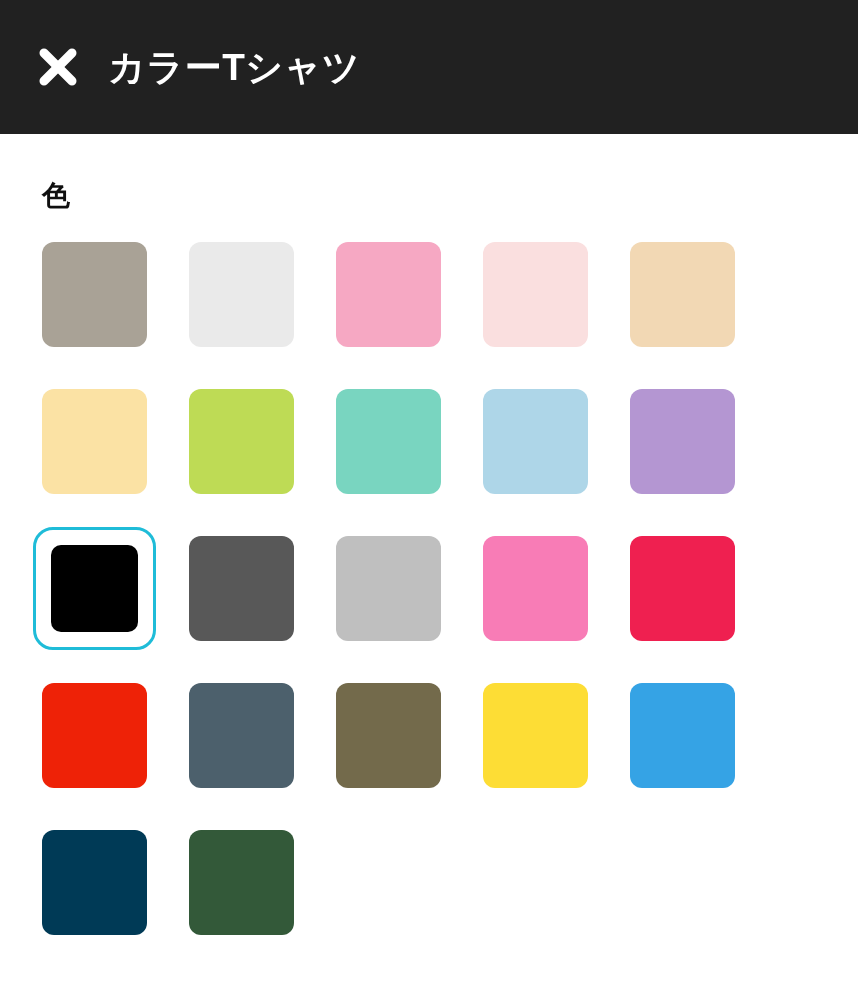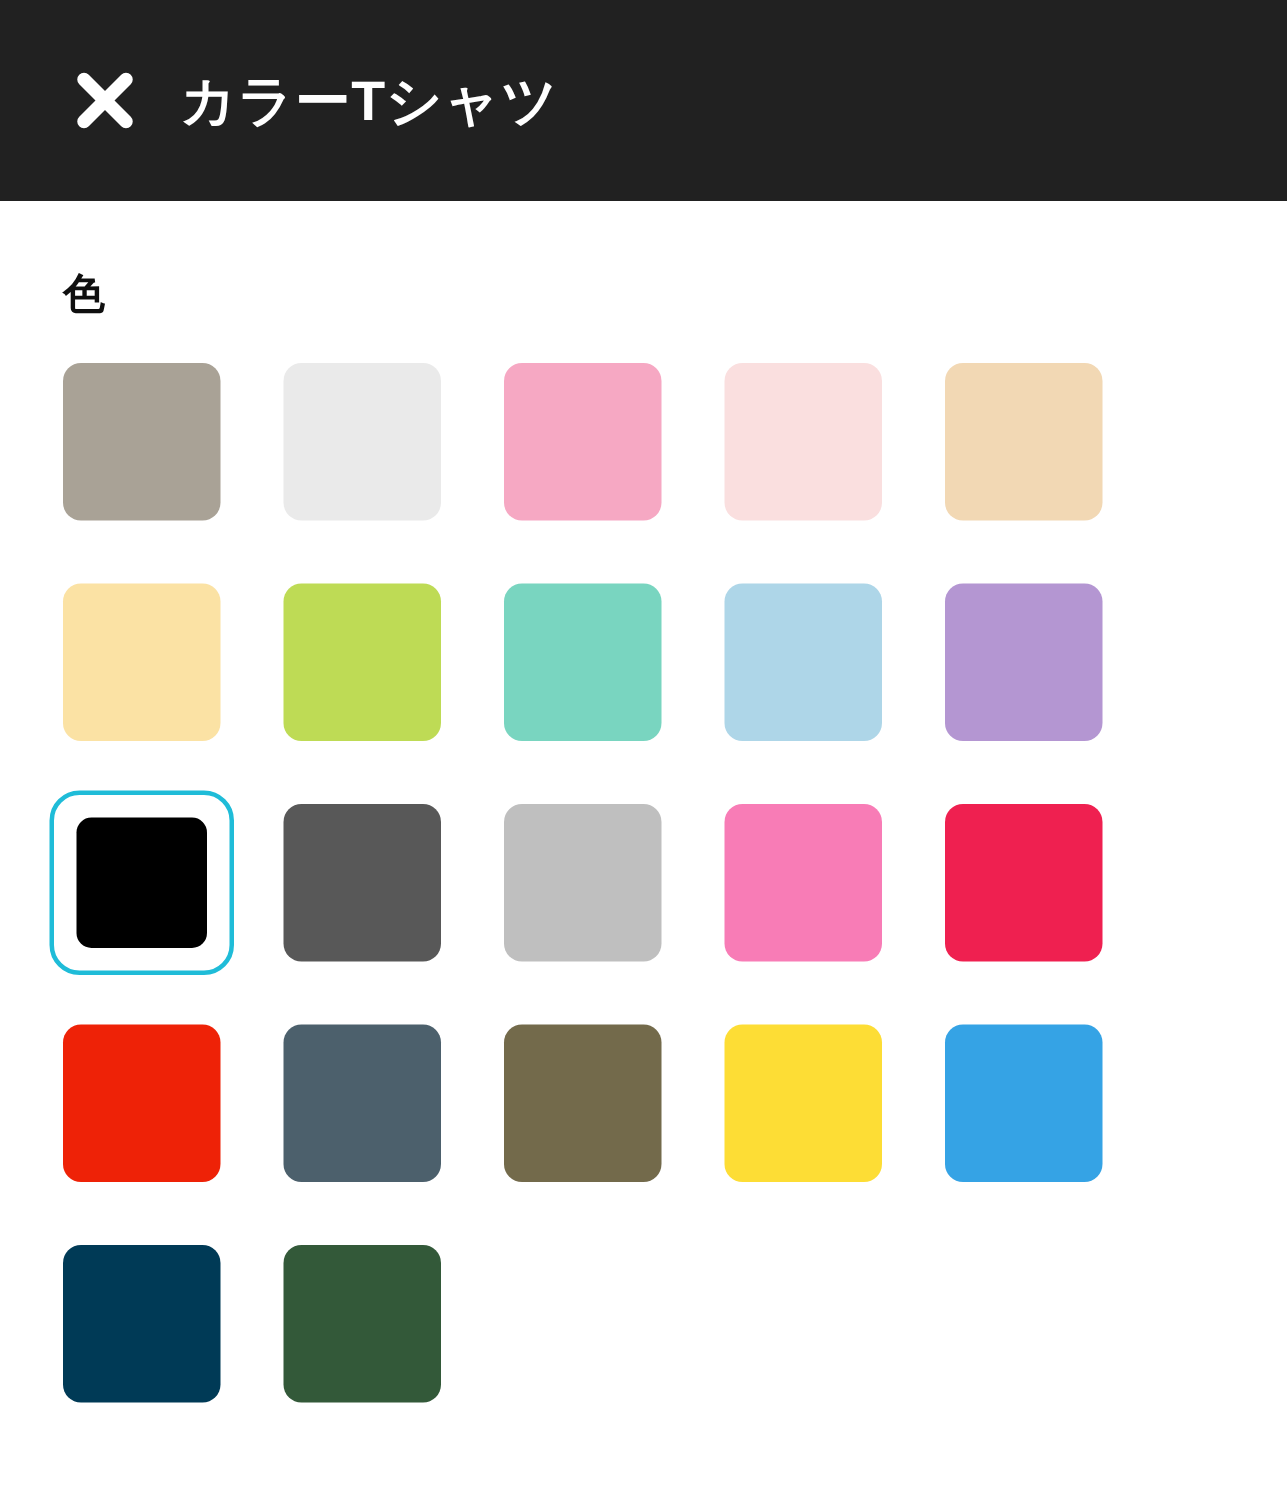--- a/index.html
+++ b/index.html
@@ -21,21 +21,21 @@
 
   
   .header {
     position: absolute;
     top: 0; left: 0;
     width: 858px;
     height: 134px;
     background: #212121;
     display: flex;
     align-items: center;
-    padding-left: 42px;
+    padding-left: 30px;
   }
 
   .close-btn {
     width: 56px;
     height: 56px;
     display: flex;
     align-items: center;
     justify-content: center;
     cursor: pointer;
     flex: 0 0 auto;

